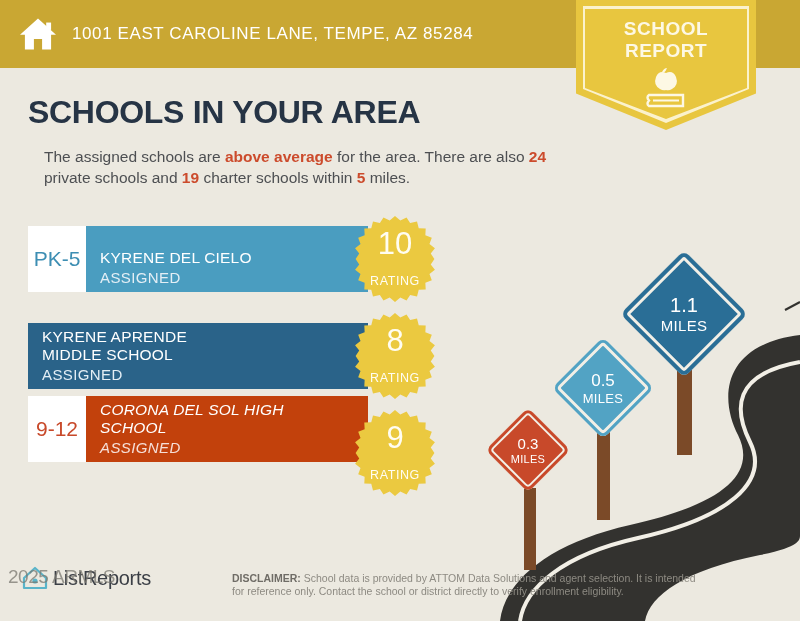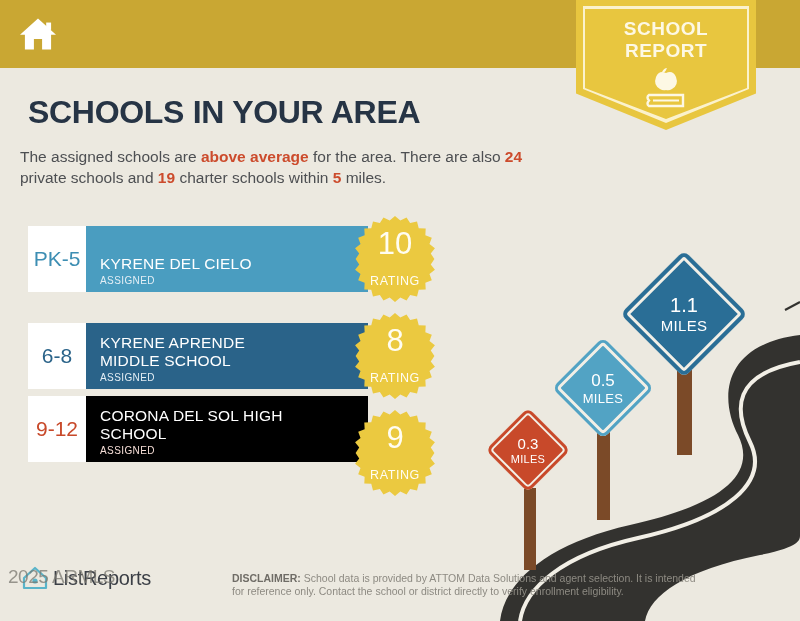--- a/index.html
+++ b/index.html
@@ -46,21 +46,21 @@
     font-size:19px; font-weight:700; line-height:22px; letter-spacing:.5px;
   }
   #badge-icons { position:relative; margin-top:4px; }
 
   
   #page-title {
     position:absolute; left:28px; top:94px;
     font-size:32px; font-weight:700; color:#263445; letter-spacing:-.3px;
   }
   #summary-text {
-    position:absolute; left:20px; top:146px; width:530px;
+    position:absolute; left:44px; top:146px; width:530px;
     font-size:15.5px; line-height:21px; color:#4d4f52;
   }
   .hl { color:#cc4b2c; font-weight:700; }
 
   
   .school-row {
     position:absolute; left:28px; width:340px; height:66px;
     display:flex; align-items:stretch; z-index:3;
   }
   #school-row-0 { top:226px; }
@@ -74,21 +74,21 @@
   }
   .bar-box {
     flex:1; padding:8px 10px 6px 14px; display:flex;
     flex-direction:column; justify-content:flex-end;
   }
   .school-name {
     color:#ffffff; font-size:15.5px; line-height:17.5px;
     letter-spacing:.2px; font-weight:400;
   }
   .assigned-label {
-    color:#e3eef5; font-size:10px; letter-spacing:.4px; margin-top:3px;
+    color:#e3eef5; font-size:15px; letter-spacing:.4px; margin-top:3px;
   }
 
   
   .rating-badge {
     position:absolute; width:86px; height:86px; z-index:5;
     display:flex; flex-direction:column;
     align-items:center; justify-content:center;
   }
   #rating-badge-0 { left:352px; top:216px; }
   #rating-badge-1 { left:352px; top:313px; }
@@ -153,20 +153,21 @@
 </style>
 </head>
 <body>
 
 <div id="header-bar">
   <div id="header-inner">
     <svg id="home-icon" viewBox="0 0 48 44">
       <path d="M24 3 L46 23 L40 23 L40 41 L29 41 L29 28 L19 28 L19 41 L8 41 L8 23 L2 23 Z" fill="#ffffff"></path>
       <rect x="34" y="8" width="6" height="9" fill="#ffffff"></rect>
     </svg>
+    <div id="address-text">1001 EAST CAROLINE LANE, TEMPE, AZ 85284</div>
   </div>
 </div>
 
 <div id="report-badge">
   <div id="badge-outline"></div>
   <div id="badge-title">
     <div>SCHOOL</div>
     <div>REPORT</div>
   </div>
   <div id="badge-icons">
@@ -228,36 +229,35 @@
     <div class="assigned-label">ASSIGNED</div>
   </div>
 </div>
 <div class="rating-badge" id="rating-badge-0">
   <div class="star-shape"></div>
   <div class="rating-number">10</div>
   <div class="rating-caption">RATING</div>
 </div>
 
 <div class="school-row" id="school-row-1">
-  <div class="grade-box" style="color:#2a6389;">6-8</div>
   <div class="bar-box" style="background:#2a6389;">
     <div class="school-name">KYRENE APRENDE</div>
     <div class="school-name">MIDDLE SCHOOL</div>
     <div class="assigned-label">ASSIGNED</div>
   </div>
 </div>
 <div class="rating-badge" id="rating-badge-1">
   <div class="star-shape"></div>
   <div class="rating-number">8</div>
   <div class="rating-caption">RATING</div>
 </div>
 
 <div class="school-row" id="school-row-2">
   <div class="grade-box" style="color:#c8492a;">9-12</div>
-  <div class="bar-box" style="background:#000000;">
+  <div class="bar-box" style="background:#c2410c;font-style:italic;">
     <div class="school-name">CORONA DEL SOL HIGH</div>
     <div class="school-name">SCHOOL</div>
     <div class="assigned-label" style="color:#f6ded7;">ASSIGNED</div>
   </div>
 </div>
 <div class="rating-badge" id="rating-badge-2">
   <div class="star-shape"></div>
   <div class="rating-number">9</div>
   <div class="rating-caption">RATING</div>
 </div>

